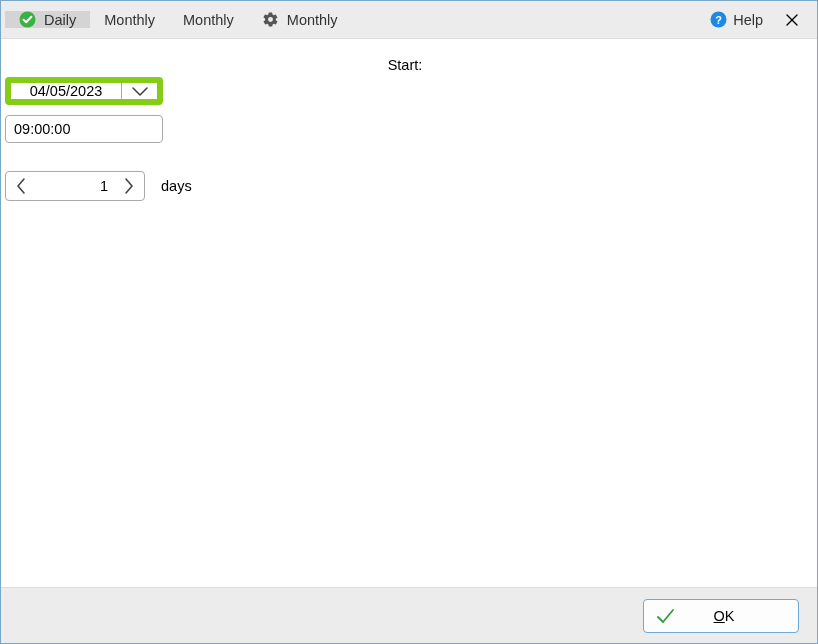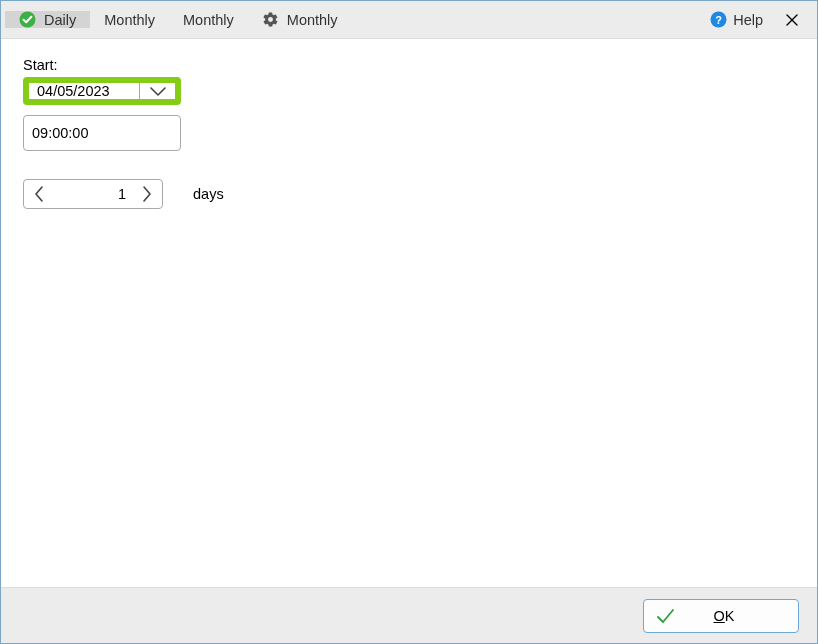--- a/index.html
+++ b/index.html
@@ -46,22 +46,23 @@
     gap: 6px;
     padding: 0 12px;
     cursor: pointer;
     color: #333;
     font-size: 14.5px;
   }
   .close-btn { padding: 0 18px 0 10px; }
   
   .content {
     flex: 1;
-    padding: 18px 12px 10px 22px;
+    padding: 18px 12px 10px 4px;
     overflow: auto;
+    text-align: center;
   }
   .label {
     font-size: 14.5px;
     margin-bottom: 4px;
   }
   .field-row { display:flex; align-items:center; gap:12px; margin-bottom:10px;}
   .date-field {
     width: 158px;
     height: 28px;
     border: 6px solid #84cc16;
@@ -79,21 +80,21 @@
     width: 36px;
     height: 100%;
     display: flex;
     align-items: center;
     justify-content: center;
     border-left: 1px solid #a9a9a9;
     cursor: pointer;
   }
   .time-field {
     width: 158px;
-    height: 36px;
+    height: 28px;
     border: 1px solid #a9a9a9;
     border-radius: 4px;
     padding: 0 8px;
     font-size: 14.5px;
     display:flex;
     align-items:center;
     background:#fff;
   }
   .spinner {
     width: 140px;
@@ -115,21 +116,21 @@
     flex:1;
     display:flex;
     align-items:center;
     justify-content:flex-end;
     padding-right:6px;
     font-size:14.5px;
   }
   .unit {
     font-size: 14.5px;
     color:#000;
-    margin-left: 18px;
+    margin-left: 4px;
   }
   
   .footer {
     height: 56px;
     background: #ececec;
     border-top: 1px solid #dcdcdc;
     display:flex;
     justify-content:flex-end;
     align-items:center;
     gap: 24px;

